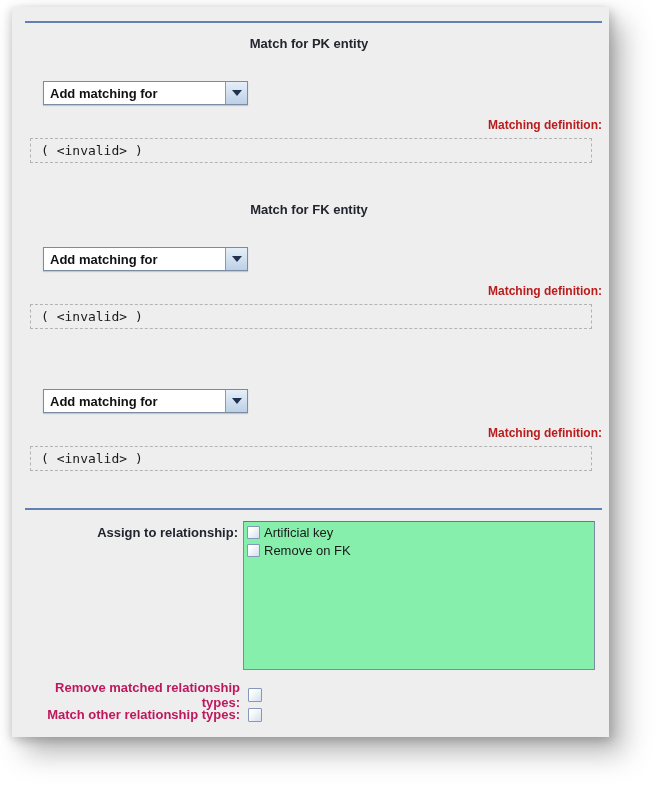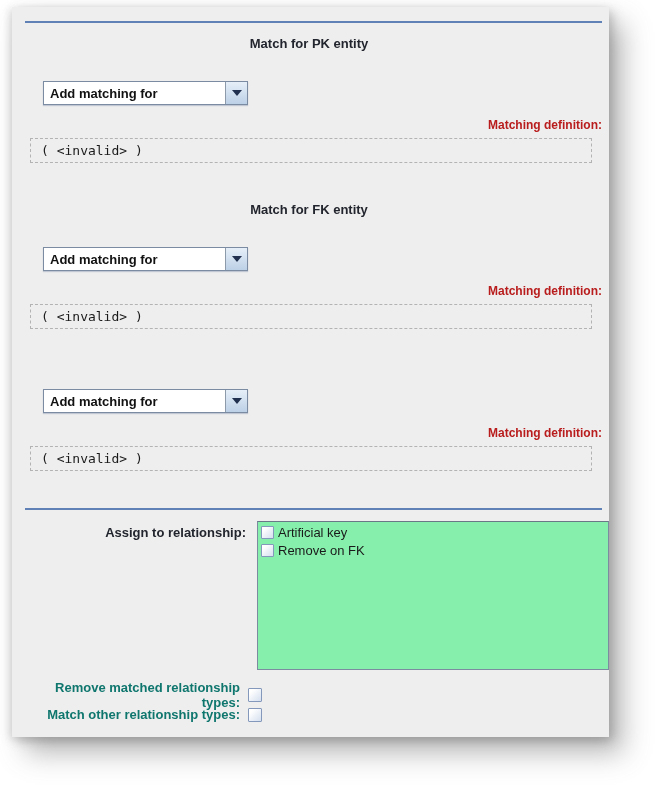--- a/index.html
+++ b/index.html
@@ -108,23 +108,22 @@
     align-items: center;
     padding-left: 10px;
     font-family: "DejaVu Sans Mono", monospace;
     font-size: 13px;
     color: #1a1a1a;
     white-space: pre;
   }
 
   .assign-row {
     position: absolute;
-    top: 514px; left: 16px;
-    display: flex;
-    gap: 6px;
+    top: 514px; left: 8px;
+    display: flex;
   }
   .assign-label {
     width: 218px;
     text-align: right;
     font-size: 13px;
     font-weight: bold;
     color: #22252d;
     padding-top: 4px;
   }
   .listbox {
@@ -163,21 +162,21 @@
     display: flex;
     align-items: center;
   }
   .opt1 { top: 673px; }
   .opt2 { top: 700px; }
   .option-label {
     width: 220px;
     text-align: right;
     font-size: 13px;
     font-weight: bold;
-    color: #0f766e;
+    color: #be185d;
     margin-right: 8px;
   }
   .option-row .checkbox { width: 14px; height: 14px; }
 </style>
 </head>
 <body>
 
 <div class="panel">
 
   <div class="blue-sep sep-top"></div>

